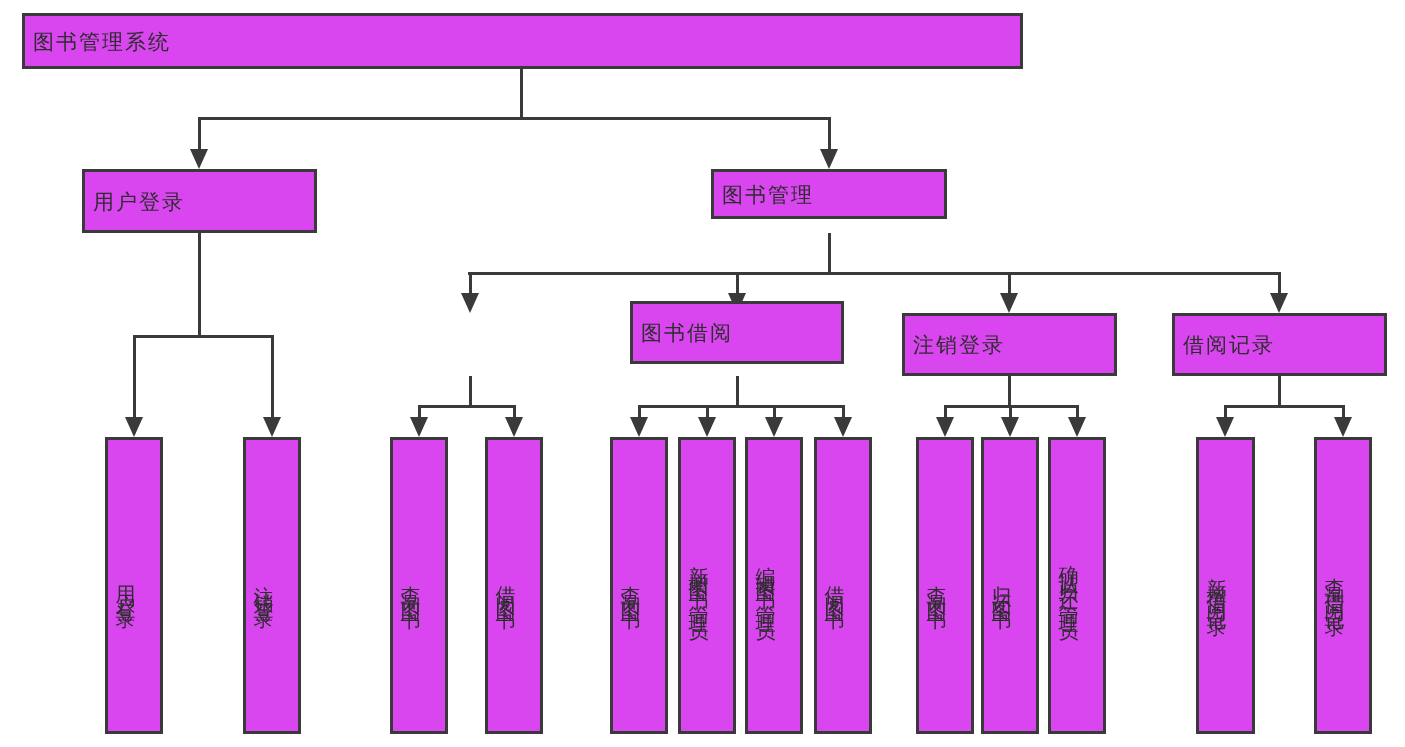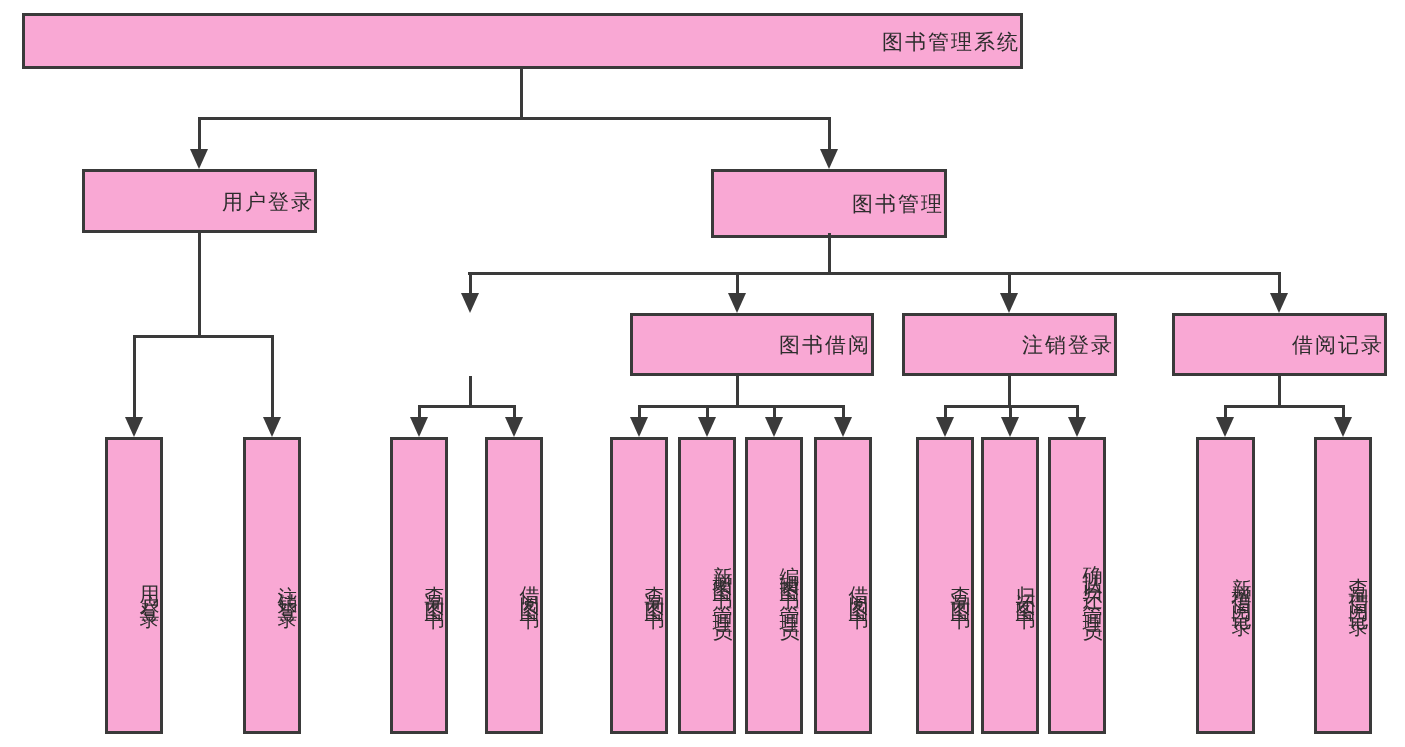--- a/index.html
+++ b/index.html
@@ -12,25 +12,26 @@
     position: relative;
     width: 1405px;
     height: 747px;
     background: #ffffff;
     overflow: hidden;
   }
   .node {
     position: absolute;
     box-sizing: border-box;
     border: 3px solid #3a3a3a;
-    background: #f9a8d4;
+    background: #d946ef;
     display: flex;
     align-items: center;
-    justify-content: flex-end;
+    justify-content: flex-start;
     color: #2d2d2d;
+    padding-left: 8px;
   }
   .node.h-label {
     font-size: 21px;
     letter-spacing: 2px;
     line-height: 1;
   }
   .node.v-label {
     font-size: 20px;
   }
   .vtext {
@@ -81,21 +82,21 @@
   <div class="vline" style="left:520px; top:69px; height:51px;"></div>
   <div class="hline" style="left:198px; top:117px; width:633px;"></div>
   <div class="vline" style="left:198px; top:118px; height:32px;"></div>
   <div class="arrow-down" style="left:190px; top:149px;"></div>
   <div class="vline" style="left:828px; top:118px; height:32px;"></div>
   <div class="arrow-down" style="left:820px; top:149px;"></div>
 
   <div class="node h-label" style="left:82px; top:169px; width:235px; height:64px;">
     <span>用户登录</span>
   </div>
-  <div class="node h-label" style="left:711px; top:169px; width:236px; height:69px;">
+  <div class="node h-label" style="left:711px; top:169px; width:236px; height:50px;">
     <span>图书管理</span>
   </div>
 
   <div class="vline" style="left:198px; top:233px; height:105px;"></div>
   <div class="hline" style="left:133px; top:335px; width:141px;"></div>
   <div class="vline" style="left:133px; top:336px; height:82px;"></div>
   <div class="arrow-down" style="left:125px; top:417px;"></div>
   <div class="vline" style="left:271px; top:336px; height:82px;"></div>
   <div class="arrow-down" style="left:263px; top:417px;"></div>
 
@@ -103,21 +104,21 @@
   <div class="hline" style="left:468px; top:272px; width:813px;"></div>
   <div class="vline" style="left:469px; top:273px; height:21px;"></div>
   <div class="arrow-down" style="left:461px; top:293px;"></div>
   <div class="vline" style="left:736px; top:273px; height:21px;"></div>
   <div class="arrow-down" style="left:728px; top:293px;"></div>
   <div class="vline" style="left:1008px; top:273px; height:21px;"></div>
   <div class="arrow-down" style="left:1000px; top:293px;"></div>
   <div class="vline" style="left:1278px; top:273px; height:21px;"></div>
   <div class="arrow-down" style="left:1270px; top:293px;"></div>
 
-  <div class="node h-label" style="left:630px; top:313px; width:244px; height:63px;">
+  <div class="node h-label" style="left:630px; top:301px; width:214px; height:63px;">
     <span>图书借阅</span>
   </div>
   <div class="node h-label" style="left:902px; top:313px; width:215px; height:63px;">
     <span>注销登录</span>
   </div>
   <div class="node h-label" style="left:1172px; top:313px; width:215px; height:63px;">
     <span>借阅记录</span>
   </div>
 
   <div class="vline" style="left:469px; top:376px; height:32px;"></div>

